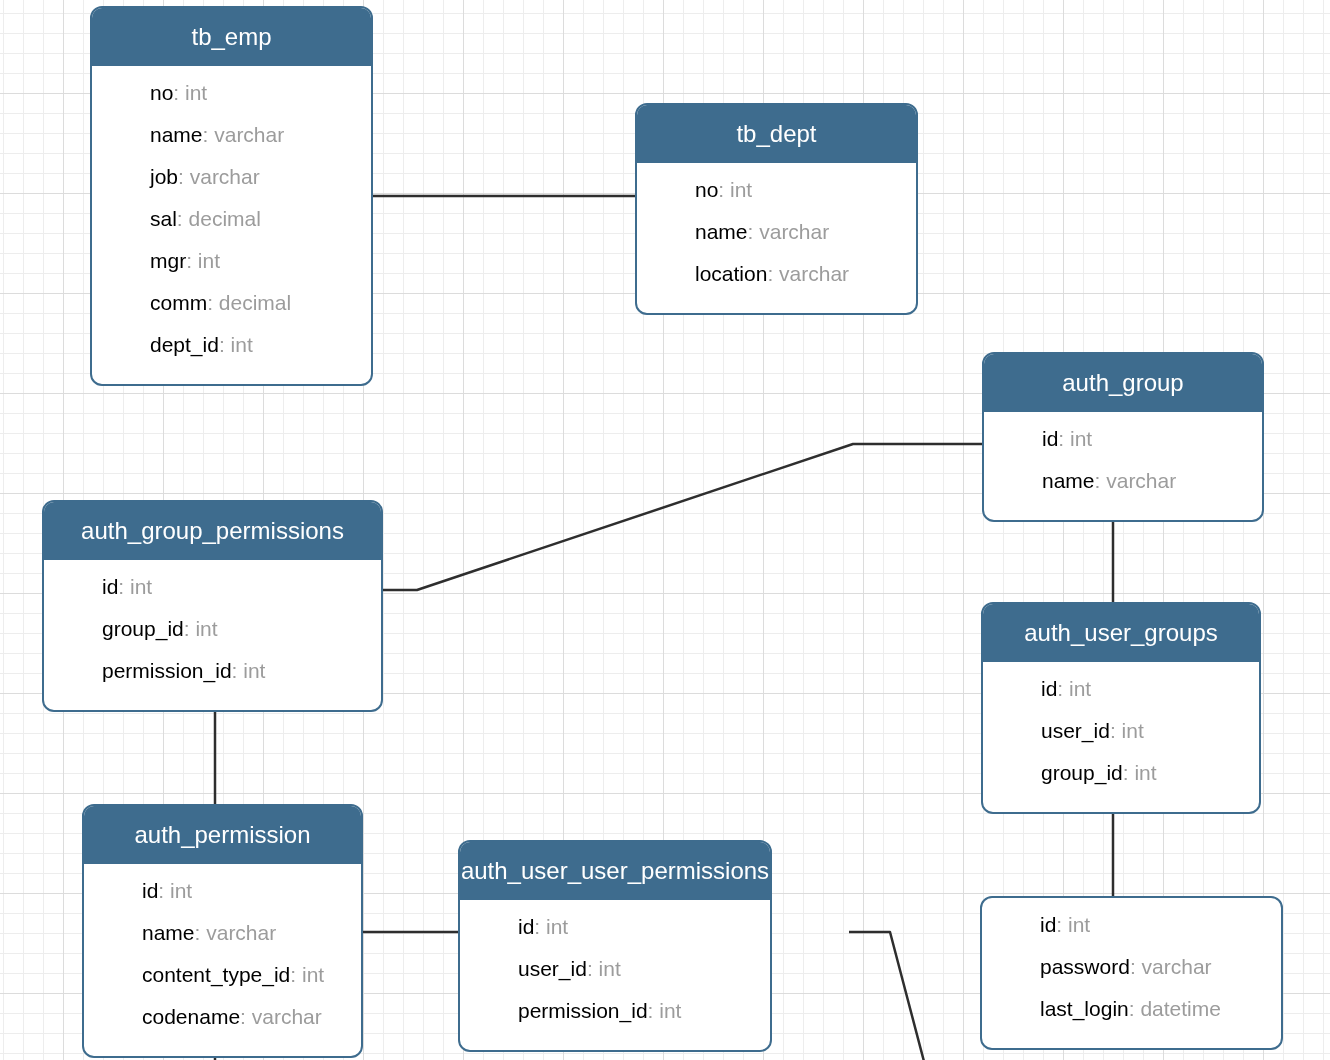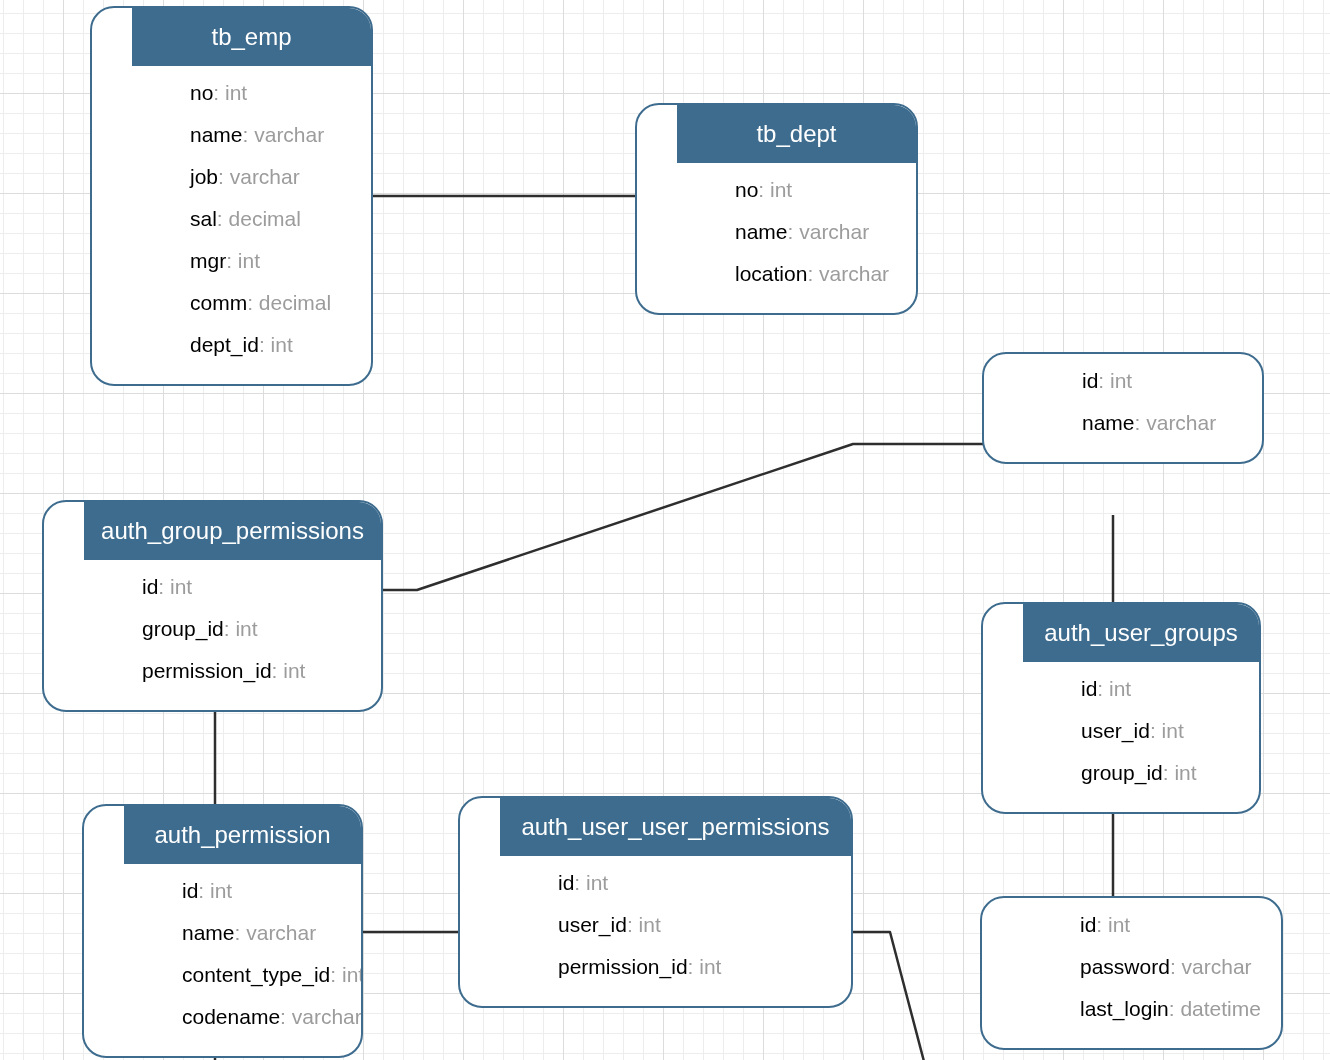--- a/index.html
+++ b/index.html
@@ -36,23 +36,22 @@
     stroke:var(--connector);
     stroke-width:2.5;
     stroke-linejoin:round;
   }
   .db-table{
     position:absolute;
     z-index:2;
     box-sizing:border-box;
     background:#ffffff;
     border:2px solid var(--accent);
-    border-radius:24px;
+    border-radius:12px;
     overflow:hidden;
-    padding-left:40px;
   }
   .db-table-header{
     height:58px;
     background:var(--accent);
     color:var(--header-text);
     font-size:24px;
     display:flex;
     align-items:center;
     justify-content:center;
     white-space:nowrap;
@@ -98,20 +97,21 @@
     </div>
     <div class="db-table" style="left: 635px; top: 103px; width: 283px;">
       <div class="db-table-header">tb_dept</div>
       <div class="db-table-body">
         <div class="field-row"><span class="field-name">no</span><span class="field-type">: int</span></div>
         <div class="field-row"><span class="field-name">name</span><span class="field-type">: varchar</span></div>
         <div class="field-row"><span class="field-name">location</span><span class="field-type">: varchar</span></div>
       </div>
     </div>
     <div class="db-table" style="left: 982px; top: 352px; width: 282px;">
+      <div class="db-table-header">auth_group</div>
       <div class="db-table-body">
         <div class="field-row"><span class="field-name">id</span><span class="field-type">: int</span></div>
         <div class="field-row"><span class="field-name">name</span><span class="field-type">: varchar</span></div>
       </div>
     </div>
     <div class="db-table" style="left: 42px; top: 500px; width: 341px;">
       <div class="db-table-header">auth_group_permissions</div>
       <div class="db-table-body">
         <div class="field-row"><span class="field-name">id</span><span class="field-type">: int</span></div>
         <div class="field-row"><span class="field-name">group_id</span><span class="field-type">: int</span></div>
@@ -128,21 +128,21 @@
     </div>
     <div class="db-table" style="left: 82px; top: 804px; width: 281px;">
       <div class="db-table-header">auth_permission</div>
       <div class="db-table-body">
         <div class="field-row"><span class="field-name">id</span><span class="field-type">: int</span></div>
         <div class="field-row"><span class="field-name">name</span><span class="field-type">: varchar</span></div>
         <div class="field-row"><span class="field-name">content_type_id</span><span class="field-type">: int</span></div>
         <div class="field-row"><span class="field-name">codename</span><span class="field-type">: varchar</span></div>
       </div>
     </div>
-    <div class="db-table" style="left: 458px; top: 796px; width: 395px;">
+    <div class="db-table" style="left: 458px; top: 840px; width: 314px;">
       <div class="db-table-header">auth_user_user_permissions</div>
       <div class="db-table-body">
         <div class="field-row"><span class="field-name">id</span><span class="field-type">: int</span></div>
         <div class="field-row"><span class="field-name">user_id</span><span class="field-type">: int</span></div>
         <div class="field-row"><span class="field-name">permission_id</span><span class="field-type">: int</span></div>
       </div>
     </div>
     <div class="db-table" style="left: 980px; top: 896px; width: 303px;">
       <div class="db-table-body">
         <div class="field-row"><span class="field-name">id</span><span class="field-type">: int</span></div>

